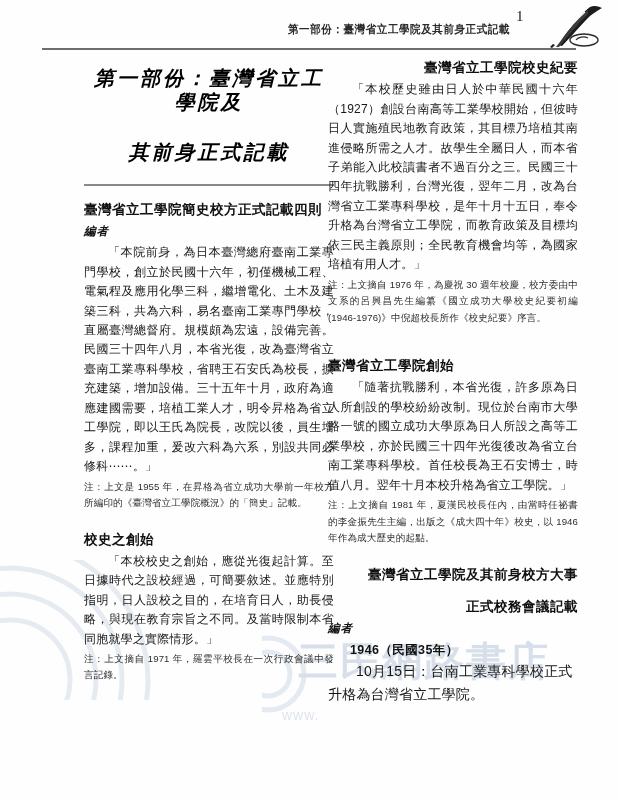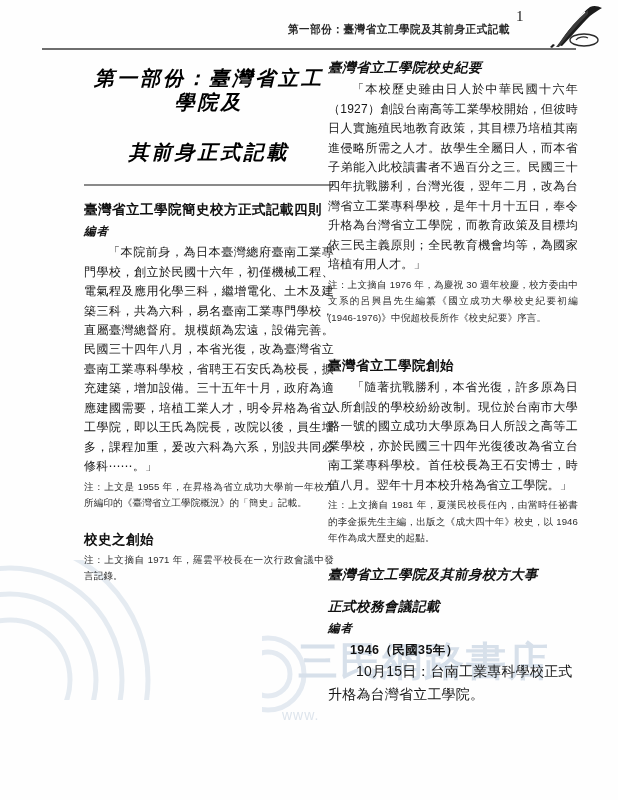--- a/index.html
+++ b/index.html
@@ -150,21 +150,21 @@
 
   .sec-title {
     font-family: "Liberation Sans", sans-serif;
     font-size: 13.5px;
     font-weight: bold;
     letter-spacing: 0.5px;
     color: #111;
     margin: 0 0 2px 0;
     line-height: 1.5;
   }
-  .sec-title.center { text-align: left; font-style: italic; }
+  .sec-title.center { text-align: right; }
 
   .byline {
     font-family: "Liberation Serif", "DejaVu Serif", serif;
     font-size: 11.5px;
     font-weight: bold;
     font-style: italic;
     text-align: left;
     letter-spacing: 1px;
     margin: 4px 0 4px 0;
     color: #111;
@@ -265,20 +265,21 @@
 
     <div class="sec-title">臺灣省立工學院簡史校方正式記載四則</div>
     <div class="byline">編者</div>
 
     <p class="body-text">「本院前身，為日本臺灣總府臺南工業專門學校，創立於民國十六年，初僅機械工程、電氣程及應用化學三科，繼增電化、土木及建築三科，共為六科，易名臺南工業專門學校，直屬臺灣總督府。規模頗為宏遠，設備完善。民國三十四年八月，本省光復，改為臺灣省立臺南工業專科學校，省聘王石安氏為校長，擴充建築，增加設備。三十五年十月，政府為適應建國需要，培植工業人才，明令昇格為省立工學院，即以王氏為院長，改院以後，員生增多，課程加重，爰改六科為六系，別設共同必修科⋯⋯。」</p>
     <p class="note">注：上文是 1955 年，在昇格為省立成功大學前一年校方所編印的《臺灣省立工學院概況》的「簡史」記載。</p>
 
     <div class="gap-md"></div>
 
     <div class="sec-title">校史之創始</div>
+    <p class="body-text">「本校校史之創始，應從光復起計算。至日據時代之設校經過，可簡要敘述。並應特別指明，日人設校之目的，在培育日人，助長侵略，與現在教育宗旨之不同。及當時限制本省同胞就學之實際情形。」</p>
     <p class="note">注：上文摘自 1971 年，羅雲平校長在一次行政會議中發言記錄。</p>
 
   </div>
 
   <div class="col col-right">
 
     <div class="sec-title center">臺灣省立工學院校史紀要</div>
     <p class="body-text">「本校歷史雖由日人於中華民國十六年（1927）創設台南高等工業學校開始，但彼時日人實施殖民地教育政策，其目標乃培植其南進侵略所需之人才。故學生全屬日人，而本省子弟能入此校讀書者不過百分之三。民國三十四年抗戰勝利，台灣光復，翌年二月，改為台灣省立工業專科學校，是年十月十五日，奉令升格為台灣省立工學院，而教育政策及目標均依三民主義原則；全民教育機會均等，為國家培植有用人才。」</p>
     <p class="note">注：上文摘自 1976 年，為慶祝 30 週年校慶，校方委由中文系的呂興昌先生編纂《國立成功大學校史紀要初編(1946-1976)》中倪超校長所作《校史紀要》序言。</p>
 

